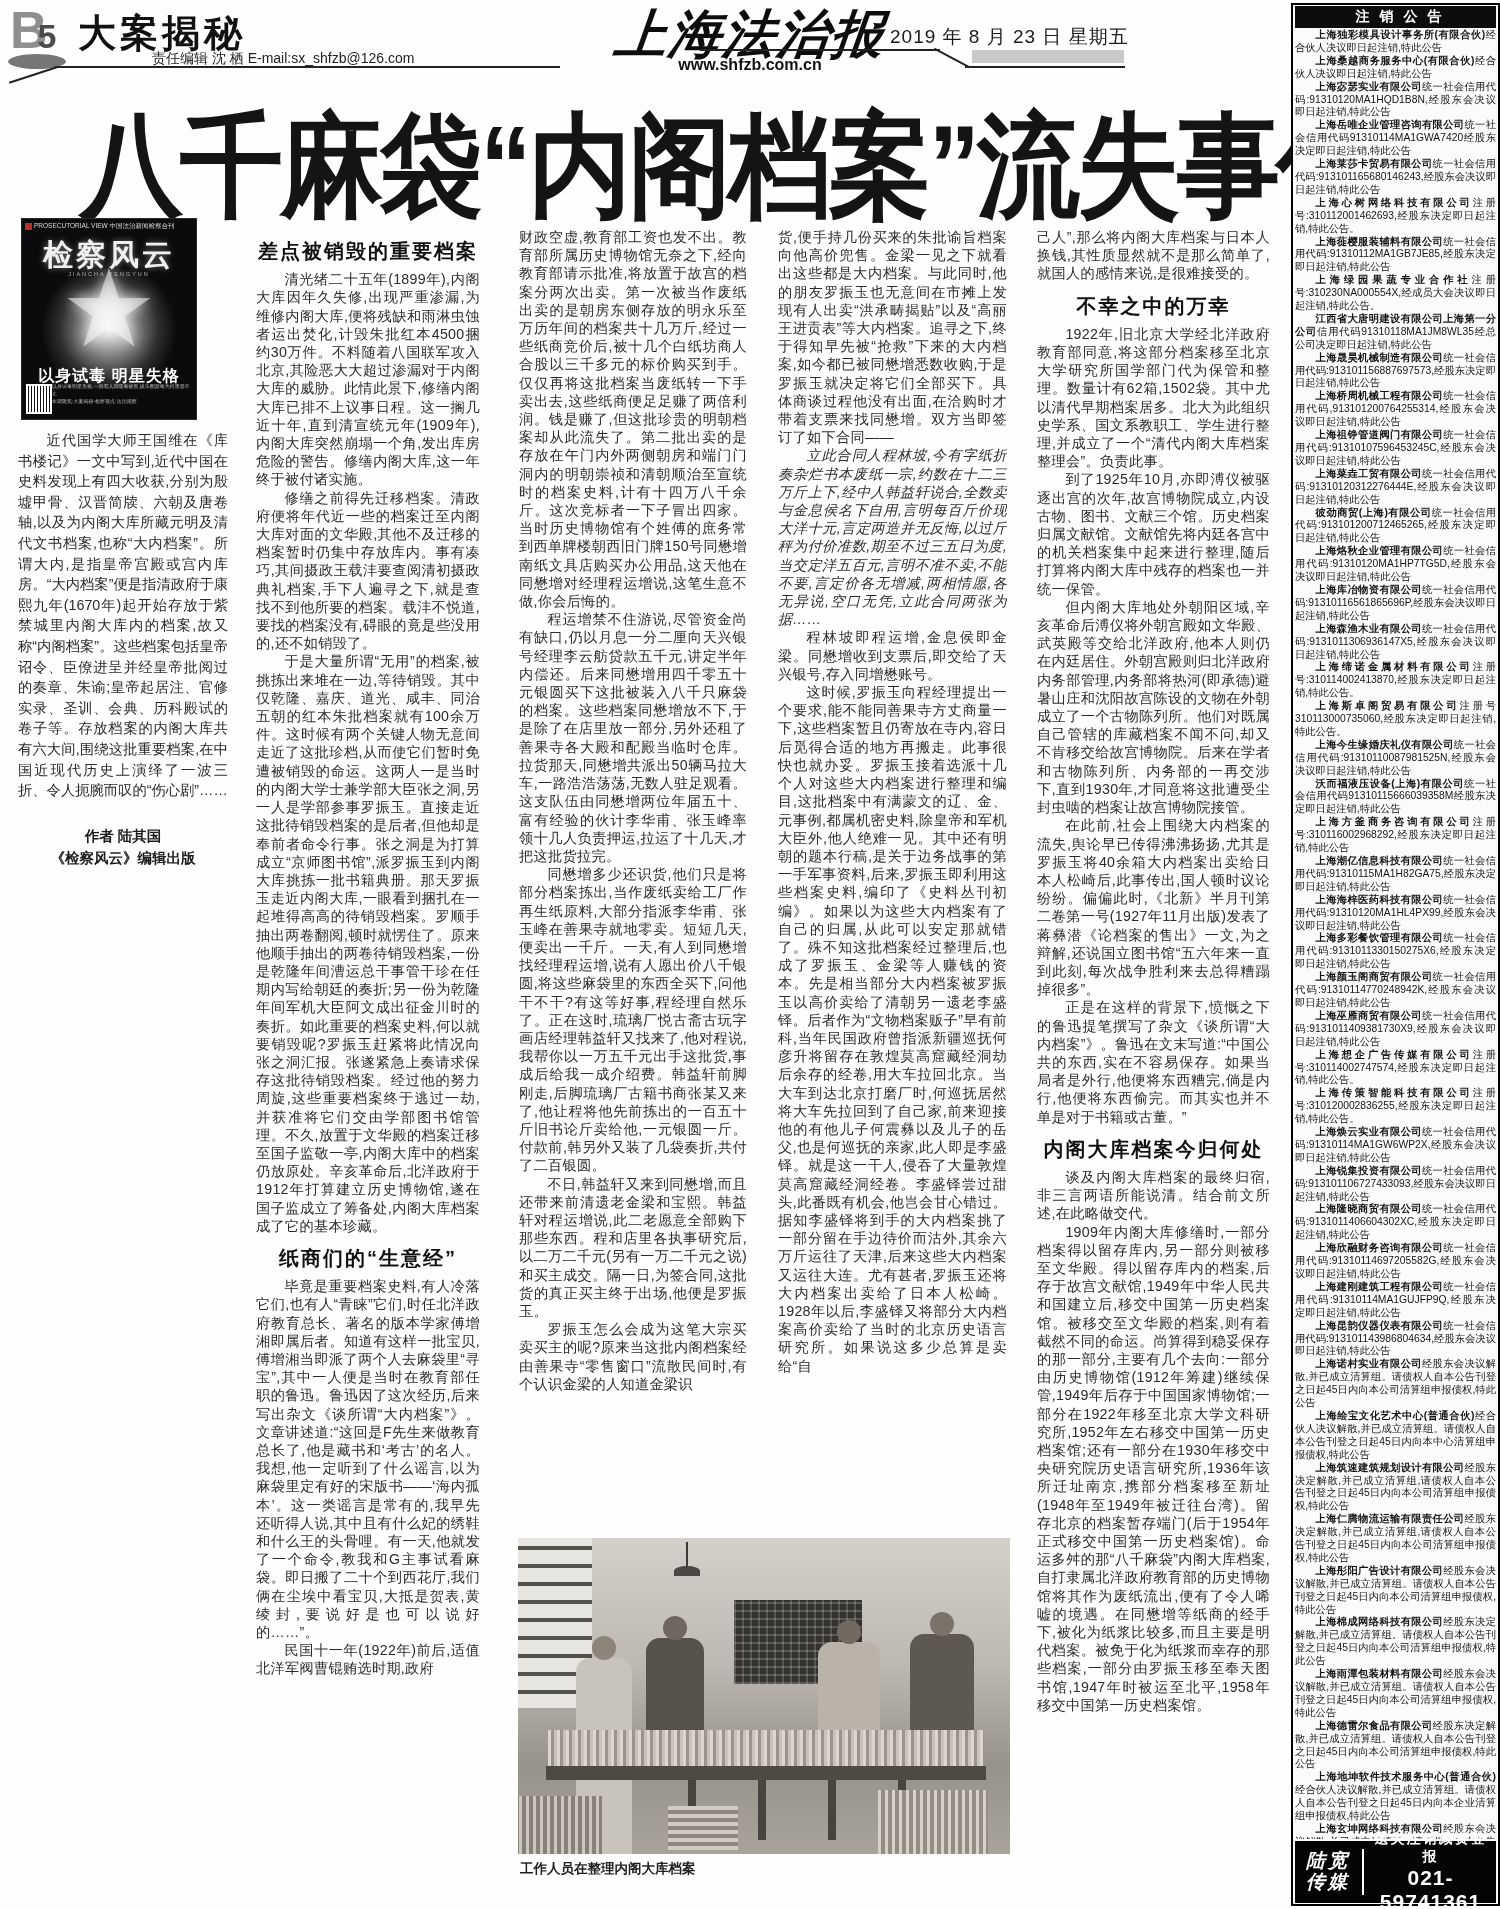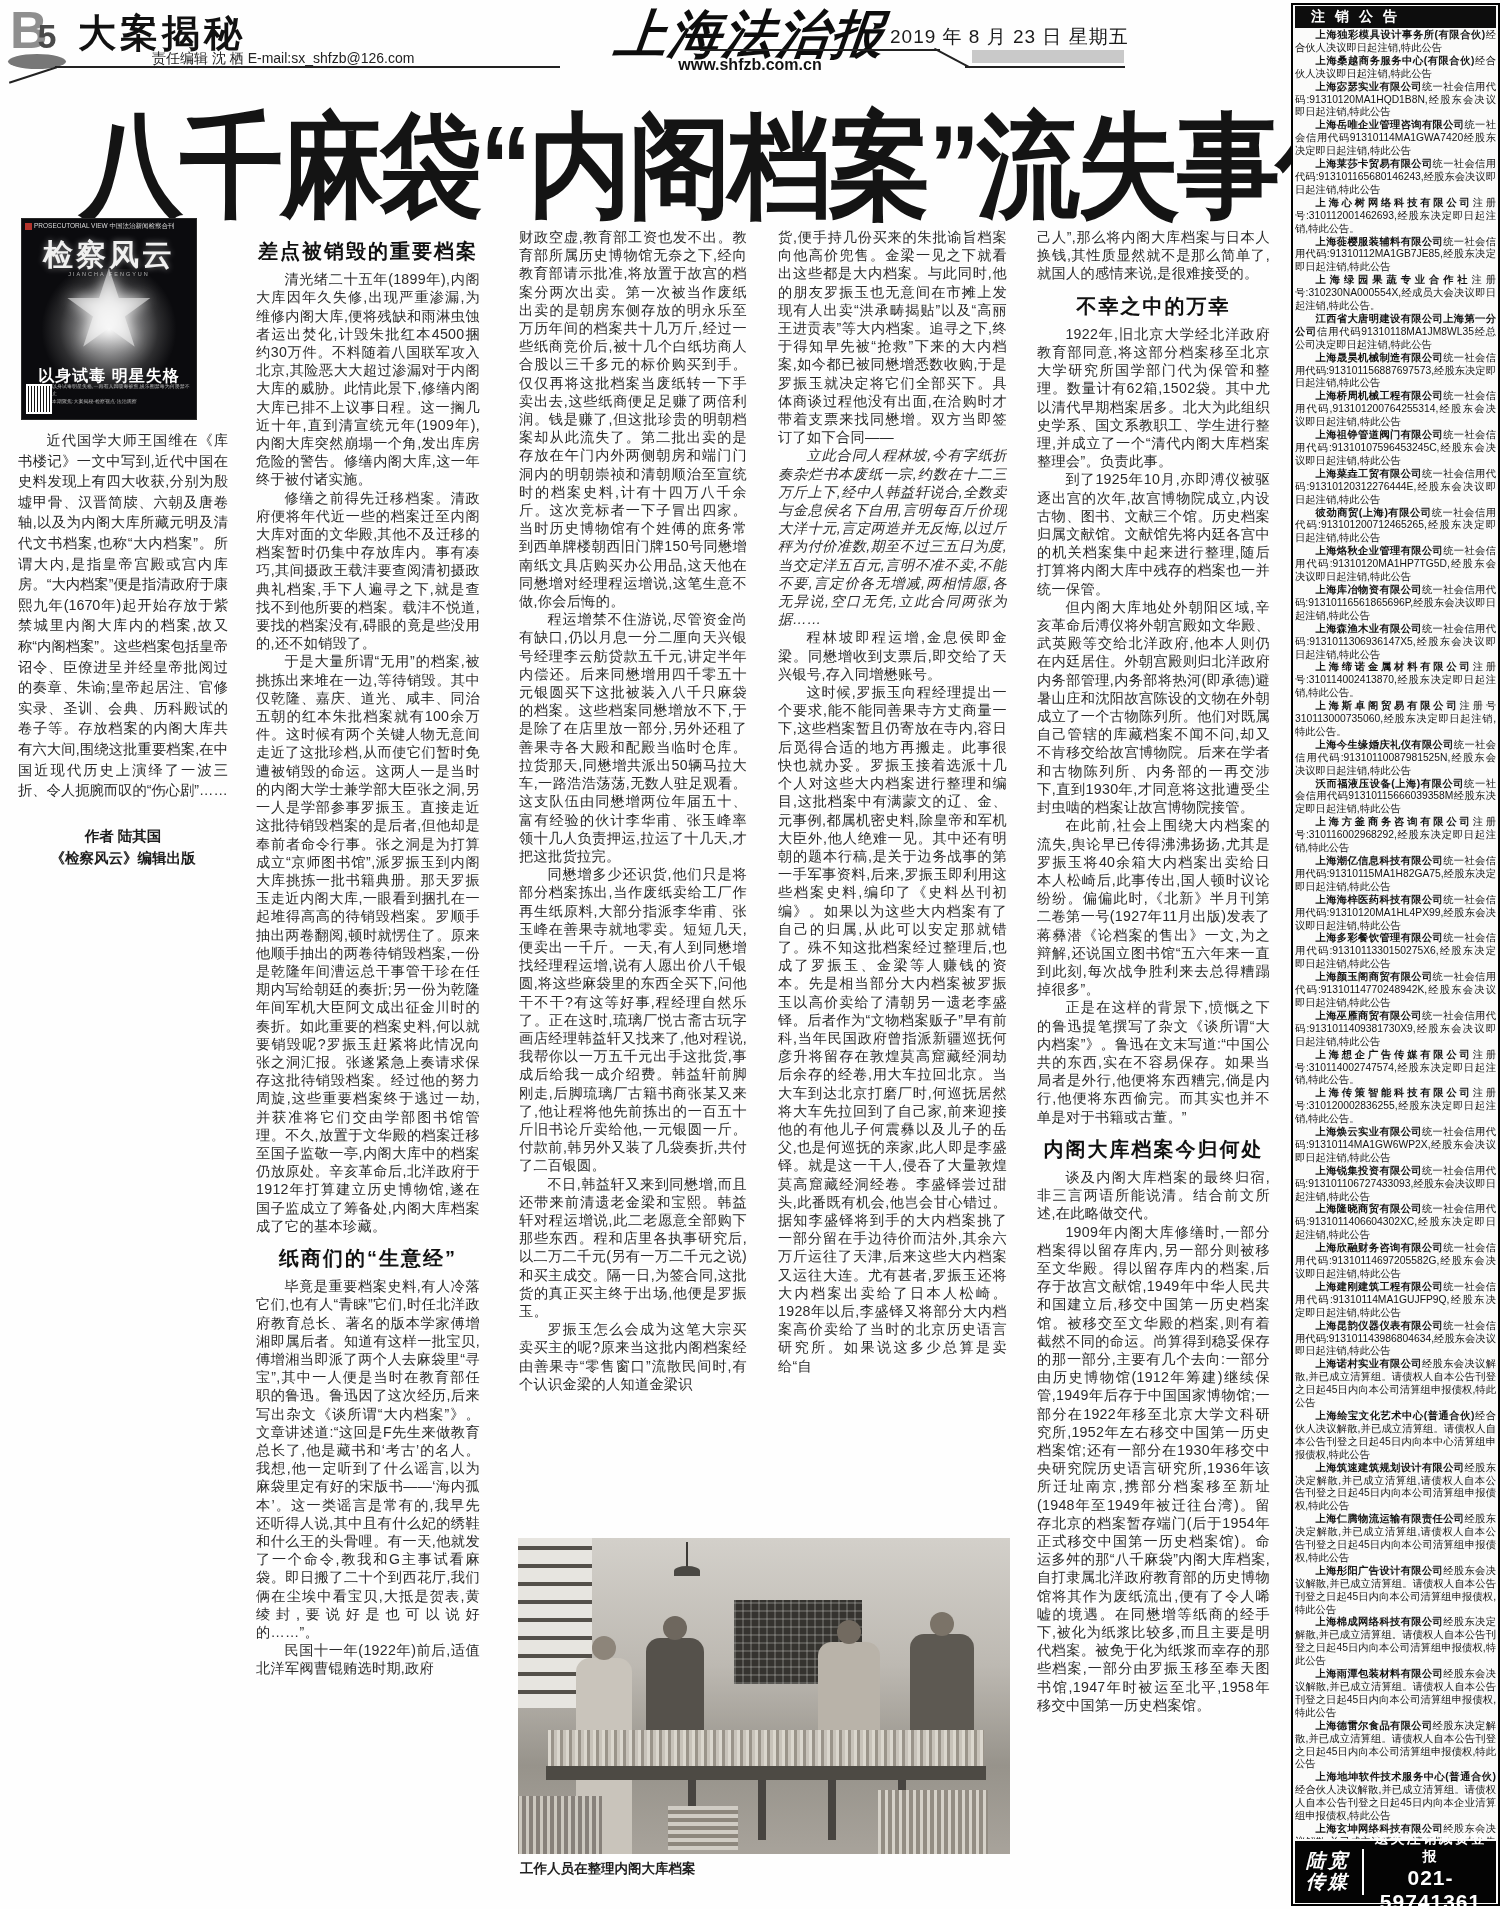--- a/index.html
+++ b/index.html
@@ -85,21 +85,21 @@
   #photo .floorstack1{position:absolute;left:150px;top:268px;width:70px;height:44px;
                  background:repeating-linear-gradient(0deg,#d0ccc4 0 4px,#8d877d 4px 8px);}
   #photo .floorstack2{position:absolute;left:360px;top:252px;width:110px;height:64px;
                  background:repeating-linear-gradient(90deg,#d6d2c9 0 3px,#938d83 3px 7px);}
   #photo .floorstack3{position:absolute;left:-6px;top:258px;width:90px;height:58px;
                  background:repeating-linear-gradient(90deg,#ccc8bf 0 3px,#87817a 3px 7px);}
   #photoCaption{position:absolute;left:520px;top:1860px;font-size:13.5px;font-weight:bold;color:#1f1f1f;}
   
   #adsCol{position:absolute;left:1291px;top:3px;width:209px;height:1903px;border:2px solid #000;
           box-sizing:border-box;padding:1px 2px;display:flex;flex-direction:column;background:#fbfbfa;}
-  #adsHeader{background:#0d0d0d;color:#fff;text-align:left;font-size:14px;font-weight:bold;
+  #adsHeader{background:#0d0d0d;color:#fff;text-align:center;font-size:14px;font-weight:bold;
              letter-spacing:10px;padding:2px 0 2px 16px;}
   #noticeList{flex:1;overflow:hidden;font-size:10.3px;line-height:12.9px;text-align:justify;color:#141414;margin-top:1px;}
   #noticeList p{margin:0;text-indent:2em;}
   #noticeList b{font-weight:900;}
   #bottomAd{height:62px;background:#040404;color:#fff;display:flex;align-items:center;padding:0 4px;margin-top:2px;}
   #bottomAd .brand{width:58px;text-align:center;font-size:19px;font-weight:900;line-height:1.1;letter-spacing:3px;font-style:italic;}
   #bottomAd .vdiv{width:2px;height:46px;background:#fff;margin:0 5px;}
   #bottomAd .adright{flex:1;text-align:center;}
   #bottomAd .adline1{font-size:14px;font-weight:bold;letter-spacing:2px;}
   #bottomAd .adline2{font-size:21px;font-weight:900;letter-spacing:1px;}

